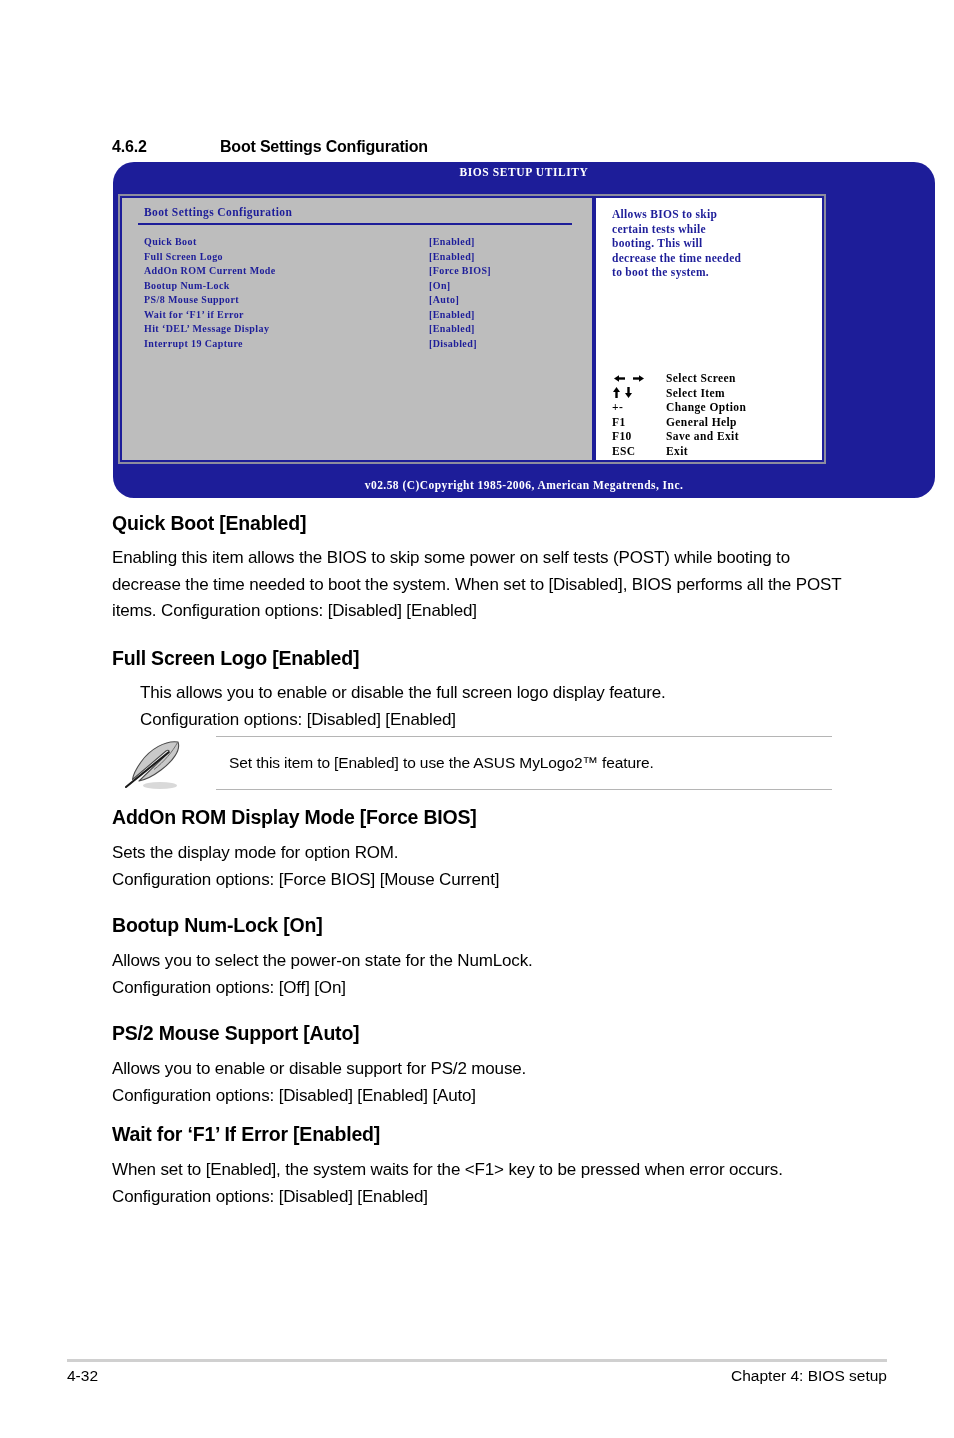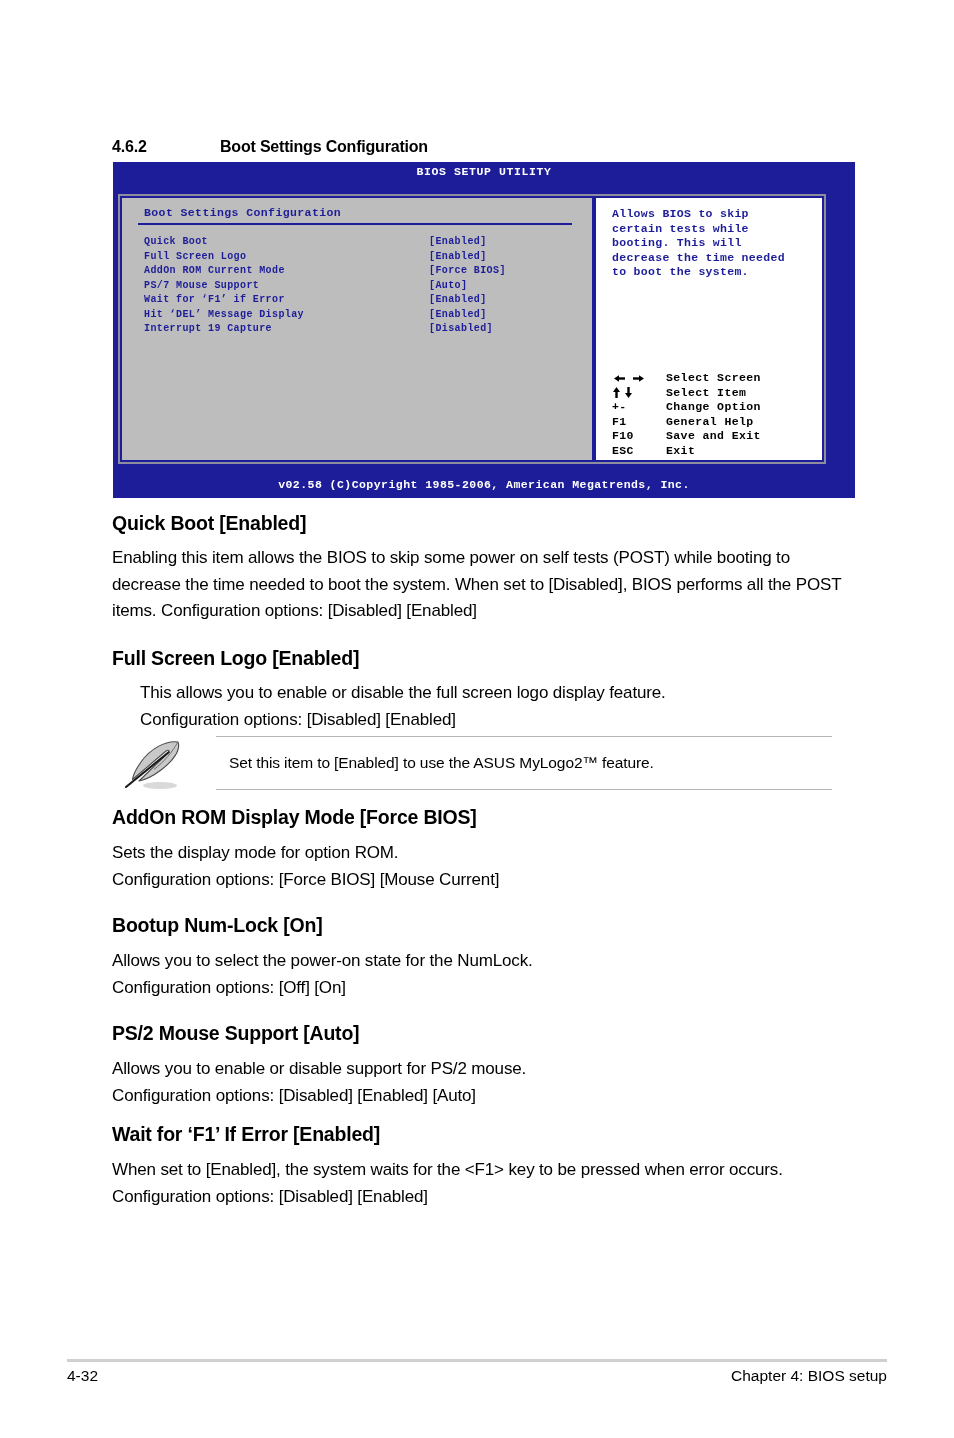--- a/index.html
+++ b/index.html
@@ -24,24 +24,25 @@
     letter-spacing: -0.2px;
     white-space: nowrap;
     margin-top: 21px;
   }
   .sec-head .num { display:inline-block; width: 108px; }
 
   
   .bios {
     position: absolute;
     left: 113px; top: 162px;
-    width: 742px; height: 336px;
+    width: 822px; height: 336px;
     background: #1d1d99;
-    font-family: Liberation Mono, monospace;
+    font-family: Liberation Serif, serif;
     overflow: hidden;
+    border-radius: 21px;
   }
   .bios-title {
     text-align: center;
     color: #ffffff;
     font-size: 11.5px;
     font-weight: bold;
     letter-spacing: 0.6px;
     padding-top: 3px;
     line-height: 14px;
   }
@@ -228,21 +229,22 @@
 
     <div class="bios-body">
 
       <div class="bios-left">
         <div class="bios-secttl">Boot Settings Configuration</div>
         <div class="bios-rule"></div>
         <div class="bios-items" id="bios-items">
             <div class="bios-row"><span class="k">Quick Boot</span><span class="v">[Enabled]</span></div>
             <div class="bios-row"><span class="k">Full Screen Logo</span><span class="v">[Enabled]</span></div>
             <div class="bios-row"><span class="k">AddOn ROM Current Mode</span><span class="v">[Force BIOS]</span></div>
-            <div class="bios-row"><span class="k">PS/7 Mouse Support</span><span class="v">[Auto]</span></div>
+            <div class="bios-row"><span class="k">Bootup Num-Lock</span><span class="v">[On]</span></div>
+            <div class="bios-row"><span class="k">PS/8 Mouse Support</span><span class="v">[Auto]</span></div>
             <div class="bios-row"><span class="k">Wait for ‘F1’ if Error</span><span class="v">[Enabled]</span></div>
             <div class="bios-row"><span class="k">Hit ‘DEL’ Message Display</span><span class="v">[Enabled]</span></div>
             <div class="bios-row"><span class="k">Interrupt 19 Capture</span><span class="v">[Disabled]</span></div>
           </div>
       </div>
 
       <div class="bios-right">
         <div class="help-text">Allows BIOS to skip
 certain tests while
 booting. This will

